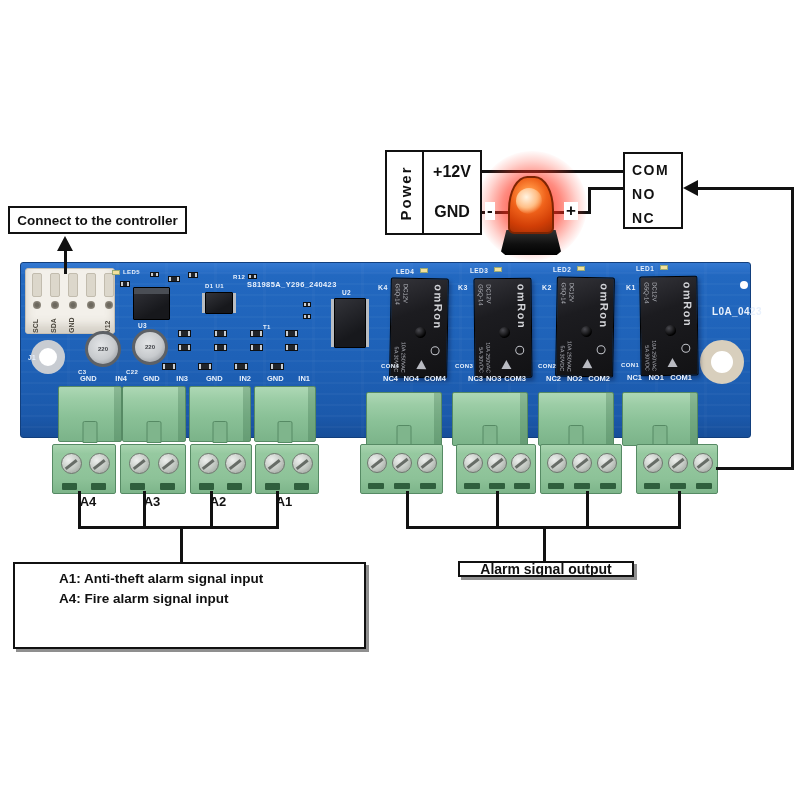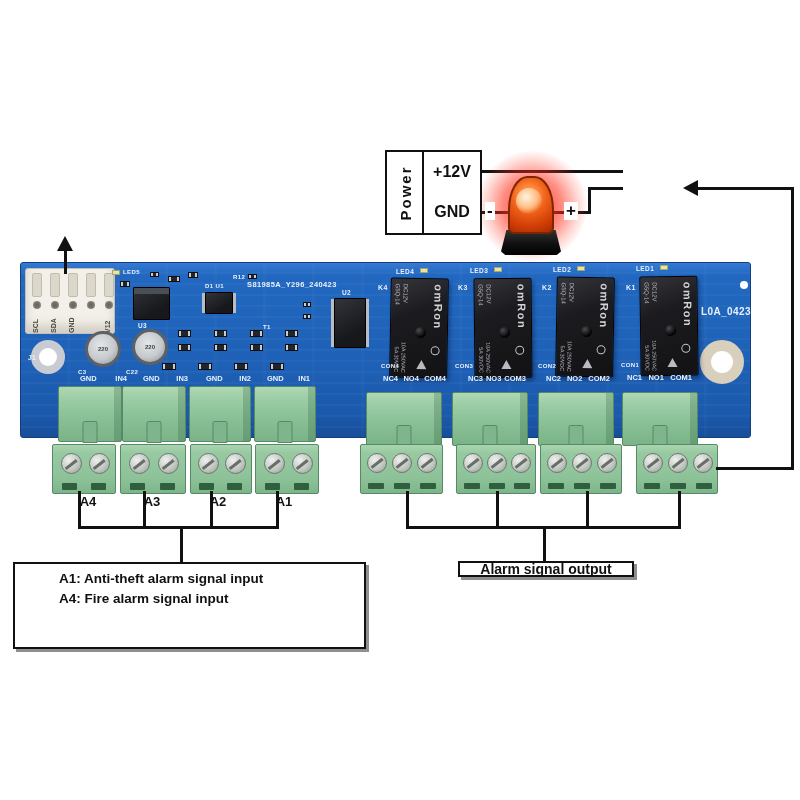--- a/index.html
+++ b/index.html
@@ -145,33 +145,41 @@
     border-radius:50%; background: radial-gradient(circle,#6d695f 30%,#989286 80%); }
   .conn .pinlabel { position:absolute; top:44px; width:10px; height:20px;
     color:#4a463d; font-size:7px; font-weight:bold;
     writing-mode:vertical-rl; transform:rotate(180deg); text-align:left; }
 </style>
 </head>
 <body>
 
 <div id="stage">
 
+  <div class="anno-box center" style="left:8px; top:206px; width:179px; height:28px; font-size:13.5px;">
+    <span>Connect to the controller</span>
+  </div>
   <div class="arrow-up" style="left:57px; top:236px;"></div>
   <div class="wire" style="left:64px; top:249px; width:3px; height:25px;"></div>
 
   <div class="anno-box power-box" style="left:385px; top:150px; width:97px; height:85px;">
     <div class="power-side">
       <span>Power</span>
     </div>
     <div class="power-terms">
       <span class="t1">+12V</span>
       <span class="t2">GND</span>
     </div>
   </div>
 
+  <div class="anno-box contact-box" style="left:623px; top:152px; width:60px; height:77px;">
+    <div>COM</div>
+    <div>NO</div>
+    <div>NC</div>
+  </div>
 
   <div class="wire" style="left:482px; top:170px; width:141px; height:3px;"></div>
   <div class="wire" style="left:482px; top:211px; width:26px; height:3px;"></div>
   <div class="wire" style="left:553px; top:211px; width:38px; height:3px;"></div>
   <div class="wire" style="left:588px; top:188px; width:3px; height:26px;"></div>
   <div class="wire" style="left:588px; top:187px; width:35px; height:3px;"></div>
   <div class="arrow-left" style="left:683px; top:180px;"></div>
   <div class="wire" style="left:696px; top:187px; width:98px; height:3px;"></div>
   <div class="wire" style="left:791px; top:187px; width:3px; height:283px;"></div>
   <div class="wire" style="left:716px; top:467px; width:78px; height:3px;"></div>
@@ -223,21 +231,21 @@
   <span class="silk" style="left:205px; top:283px; font-size:6px;">D1 U1</span>
   <div class="chip chip-pins-lr" style="left:334px; top:298px; width:32px; height:50px;"></div>
   <span class="silk" style="left:342px; top:289px; font-size:6.5px;">U2</span>
   <span class="silk" style="left:233px; top:274px; font-size:6px;">R12</span>
   <span class="silk" style="left:263px; top:324px; font-size:6px;">T1</span>
 
   <span class="led-dot" style="left:112px; top:270px;"></span>
   <span class="silk" style="left:123px; top:269px; font-size:6px;">LED5</span>
 
   <span class="silk" style="left:247px; top:280px; font-size:7.5px;">S81985A_Y296_240423</span>
-  <span class="silk" style="left:701px; top:306px; font-size:10px;">L0A_0423</span>
+  <span class="silk" style="left:701px; top:306px; font-size:10px;padding-left:11px;">L0A_0423</span>
 
   <div class="smd" style="left:120px; top:281px; width:10px; height:6px;"></div>
   <div class="smd" style="left:150px; top:272px; width:9px; height:5px;"></div>
   <div class="smd" style="left:168px; top:276px; width:12px; height:6px;"></div>
   <div class="smd" style="left:188px; top:272px; width:10px; height:6px;"></div>
   <div class="smd" style="left:248px; top:274px; width:9px; height:5px;"></div>
   <div class="smd" style="left:303px; top:302px; width:8px; height:5px;"></div>
   <div class="smd" style="left:303px; top:314px; width:8px; height:5px;"></div>
   <div class="smd" style="left:178px; top:330px; width:13px; height:7px;"></div>
   <div class="smd" style="left:214px; top:330px; width:13px; height:7px;"></div>

